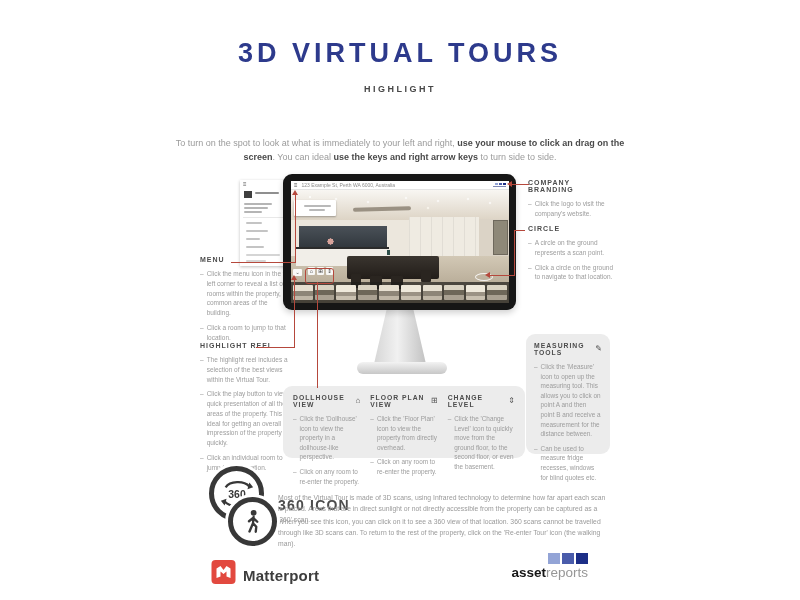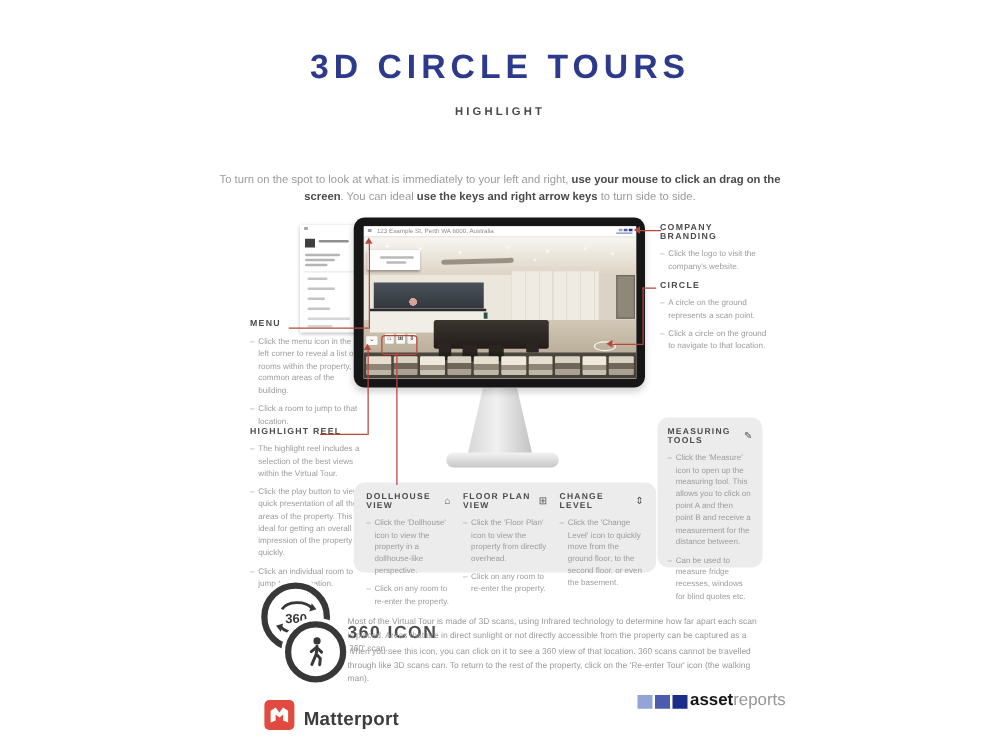--- a/index.html
+++ b/index.html
@@ -133,34 +133,34 @@
   .c360{border-radius:50%;background:#fff;border:5px solid #383838;box-shadow:0 0 0 3px #fff;box-sizing:border-box;}
   .circle-360{left:209px;top:466px;width:55px;height:55px;z-index:2;display:flex;align-items:center;justify-content:center;}
   .circle-walk{left:228px;top:497px;width:49px;height:49px;z-index:3;display:flex;align-items:center;justify-content:center;}
   .blk-360-title{left:278px;top:497px;font-size:14px;font-weight:700;letter-spacing:1.2px;color:#4c4c4c;}
   .blk-360-p{left:278px;width:334px;font-size:6.8px;line-height:1.6;color:#9a9a9a;}
   .p360-1{top:486px;} .p360-2{top:510px;}
 
   
   .matterport{left:211px;top:560px;display:flex;align-items:flex-end;gap:7px;}
   .matterport .label{font-size:15px;font-weight:700;color:#3d3d3d;letter-spacing:.2px;}
-  .assetreports{left:510px;top:553px;width:90px;display:flex;flex-direction:row;align-items:flex-end;gap:2px;}
+  .assetreports{left:498px;top:553px;width:90px;display:flex;flex-direction:column;align-items:flex-end;gap:2px;}
   .assetreports .sqs{display:flex;gap:2px;}
   .assetreports .sqs i{width:12px;height:11px;display:block;}
   .ar-1{background:#93a4d6;} .ar-2{background:#4a5cab;} .ar-3{background:#1c2e87;}
   .ar-text{font-size:13.5px;line-height:1;}
   .ar-text .b{font-weight:700;color:#161616;}
   .ar-text .l{color:#969696;}
 </style>
 </head>
 <body>
 
 <div id="canvas">
 
-  <div class="abs main-title">3D CIRCLE TOURS</div>
+  <div class="abs main-title">3D VIRTUAL TOURS</div>
   <div class="abs nav-heading">HIGHLIGHT</div>
   <p class="abs intro p2"><span>To turn on the spot to look at what is immediately to your left and right, </span><b>use your mouse to click an drag on the screen</b><span>. You can ideal </span><b>use the keys and right arrow keys</b><span> to turn side to side.</span></p>
 
   <div class="abs panel">
     <span class="burger">≡</span>
     <span class="thumb-sq"></span>
     <span class="sk" style="left:15px;top:12px;width:24px;background:#8f8f8f;"></span>
     <span class="sk" style="left:4px;top:23px;width:28px;height:1.5px;background:#b5b5b5;"></span>
     <span class="sk" style="left:4px;top:27px;width:24px;height:1.5px;background:#b5b5b5;"></span>
     <span class="sk" style="left:4px;top:31px;width:18px;height:1.5px;background:#b5b5b5;"></span>

